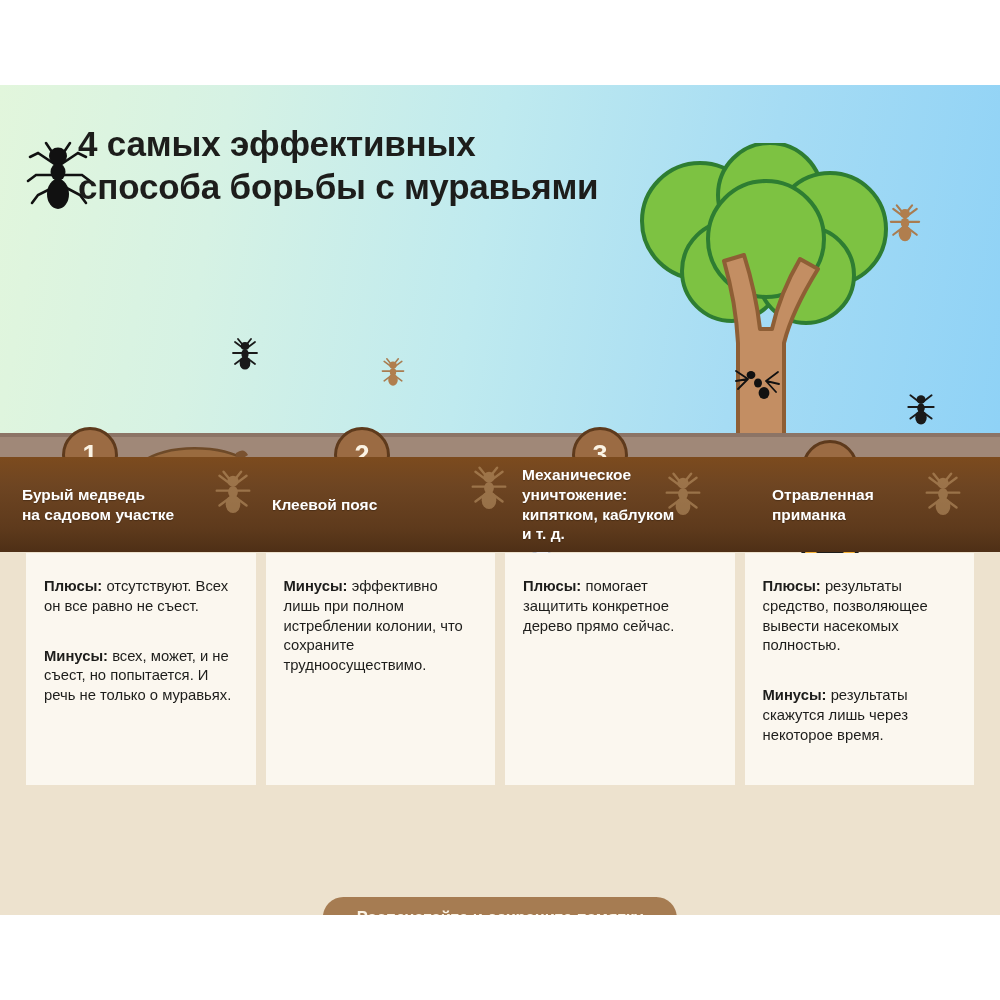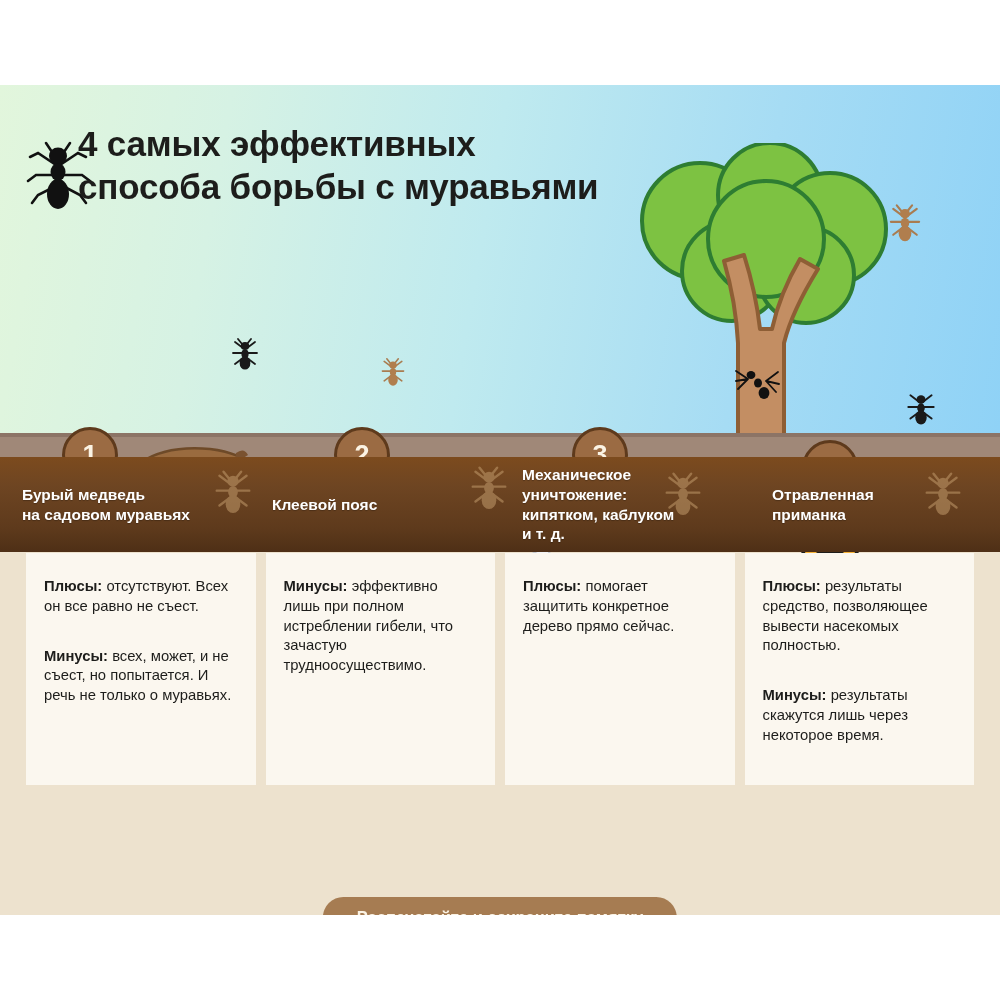--- a/index.html
+++ b/index.html
@@ -362,21 +362,21 @@
         <path d="M15 11 l-8 -6 M15 16 l-10 0 M15 21 l-8 6 M19 11 l8 -6 M19 16 l10 0 M19 21 l8 6 M14 7 l-4 -5 M19 7 l4 -5"></path>
       </g>
       <ellipse cx="17" cy="9" rx="4.2" ry="4" fill="#C19A6B"></ellipse>
       <ellipse cx="17" cy="17" rx="3.6" ry="4.4" fill="#C19A6B"></ellipse>
       <ellipse cx="17" cy="26" rx="5.4" ry="6.6" fill="#C19A6B"></ellipse>
     </svg>
 
     <div class="band-cols">
       <div class="band-col">
         <div class="band-label">Бурый медведь
-на садовом муравьях</div>
+на садовом участке</div>
       </div>
       <div class="band-col">
         <div class="band-label">Клеевой пояс</div>
       </div>
       <div class="band-col">
         <div class="band-label">Механическое
 уничтожение:
 кипятком, каблуком
 и т. д.</div>
       </div>
@@ -393,21 +393,21 @@
       <p class="pros">
         <b>Плюсы:</b><span> отсутствуют. Всех он все равно не съест.</span>
       </p>
       <p class="cons">
         <b>Минусы:</b><span> всех, может, и не съест, но попытается. И речь не только о муравьях.</span>
       </p>
     </div>
 
     <div class="card">
       <p class="cons">
-        <b>Минусы:</b><span> эффективно лишь при полном истреблении гибели, что зачастую трудноосуществимо.</span>
+        <b>Минусы:</b><span> эффективно лишь при полном истреблении колонии, что сохраните трудноосуществимо.</span>
       </p>
     </div>
 
     <div class="card">
       <p class="pros">
         <b>Плюсы:</b><span> помогает защитить конкретное дерево прямо сейчас.</span>
       </p>
     </div>
 
     <div class="card">

